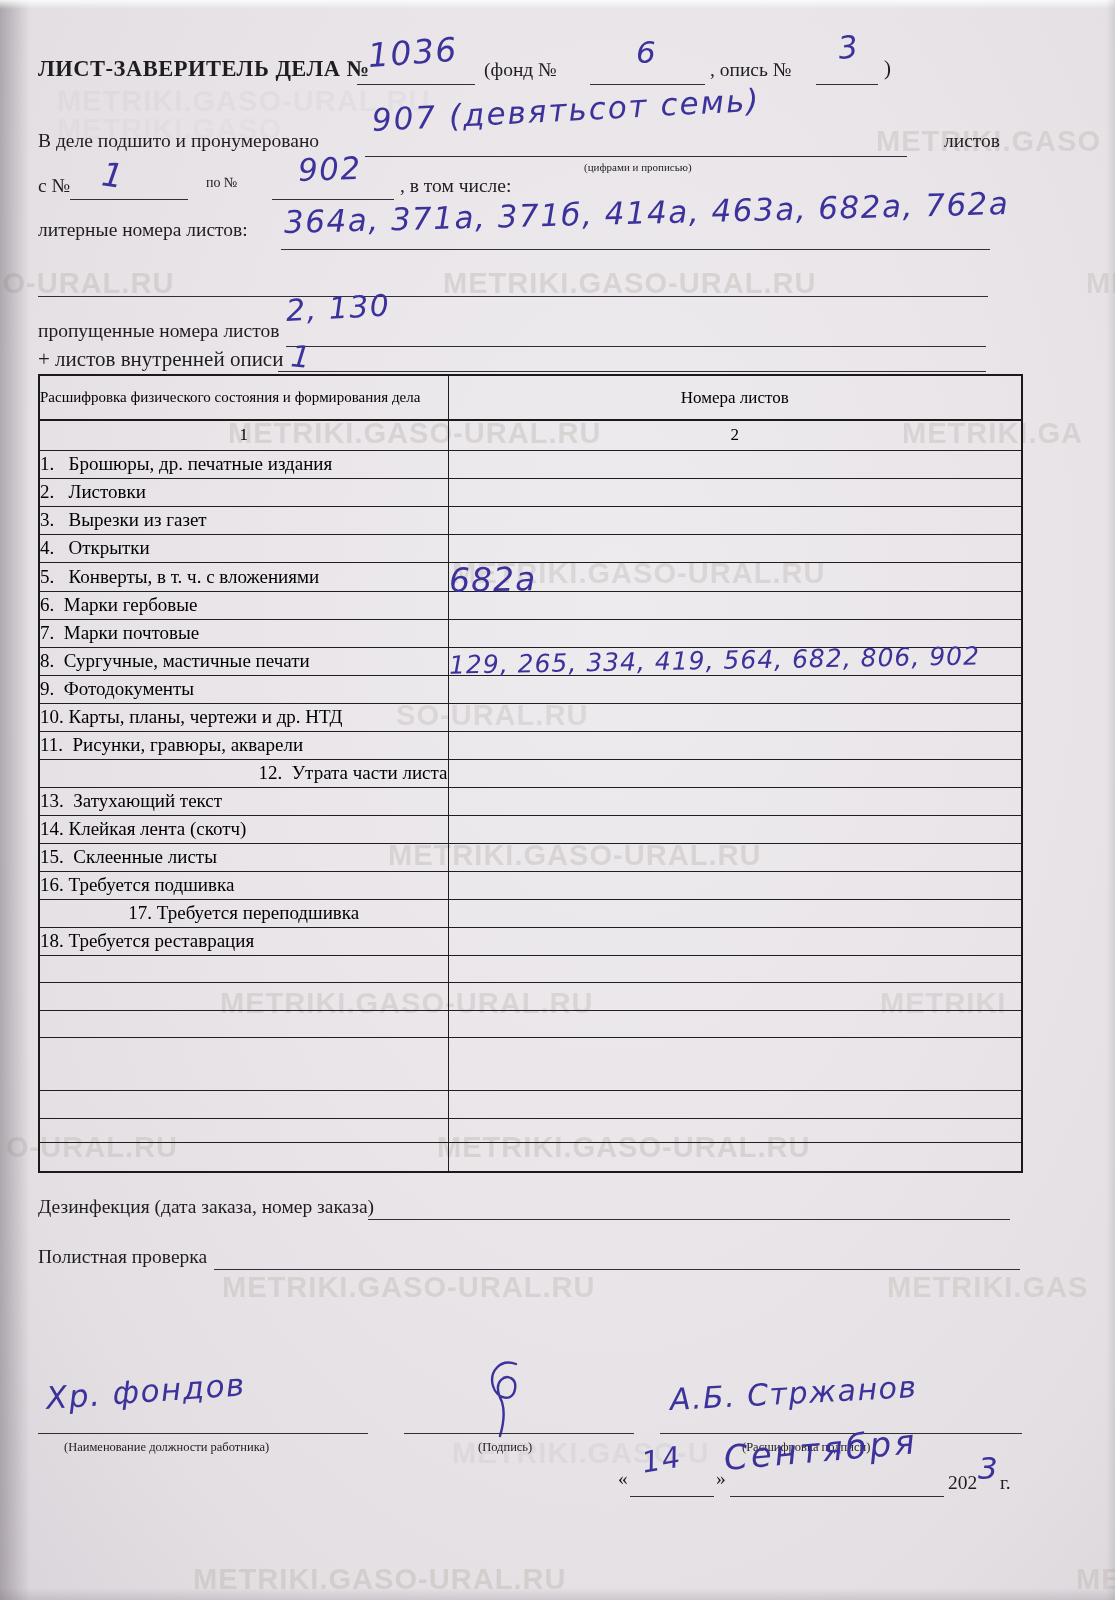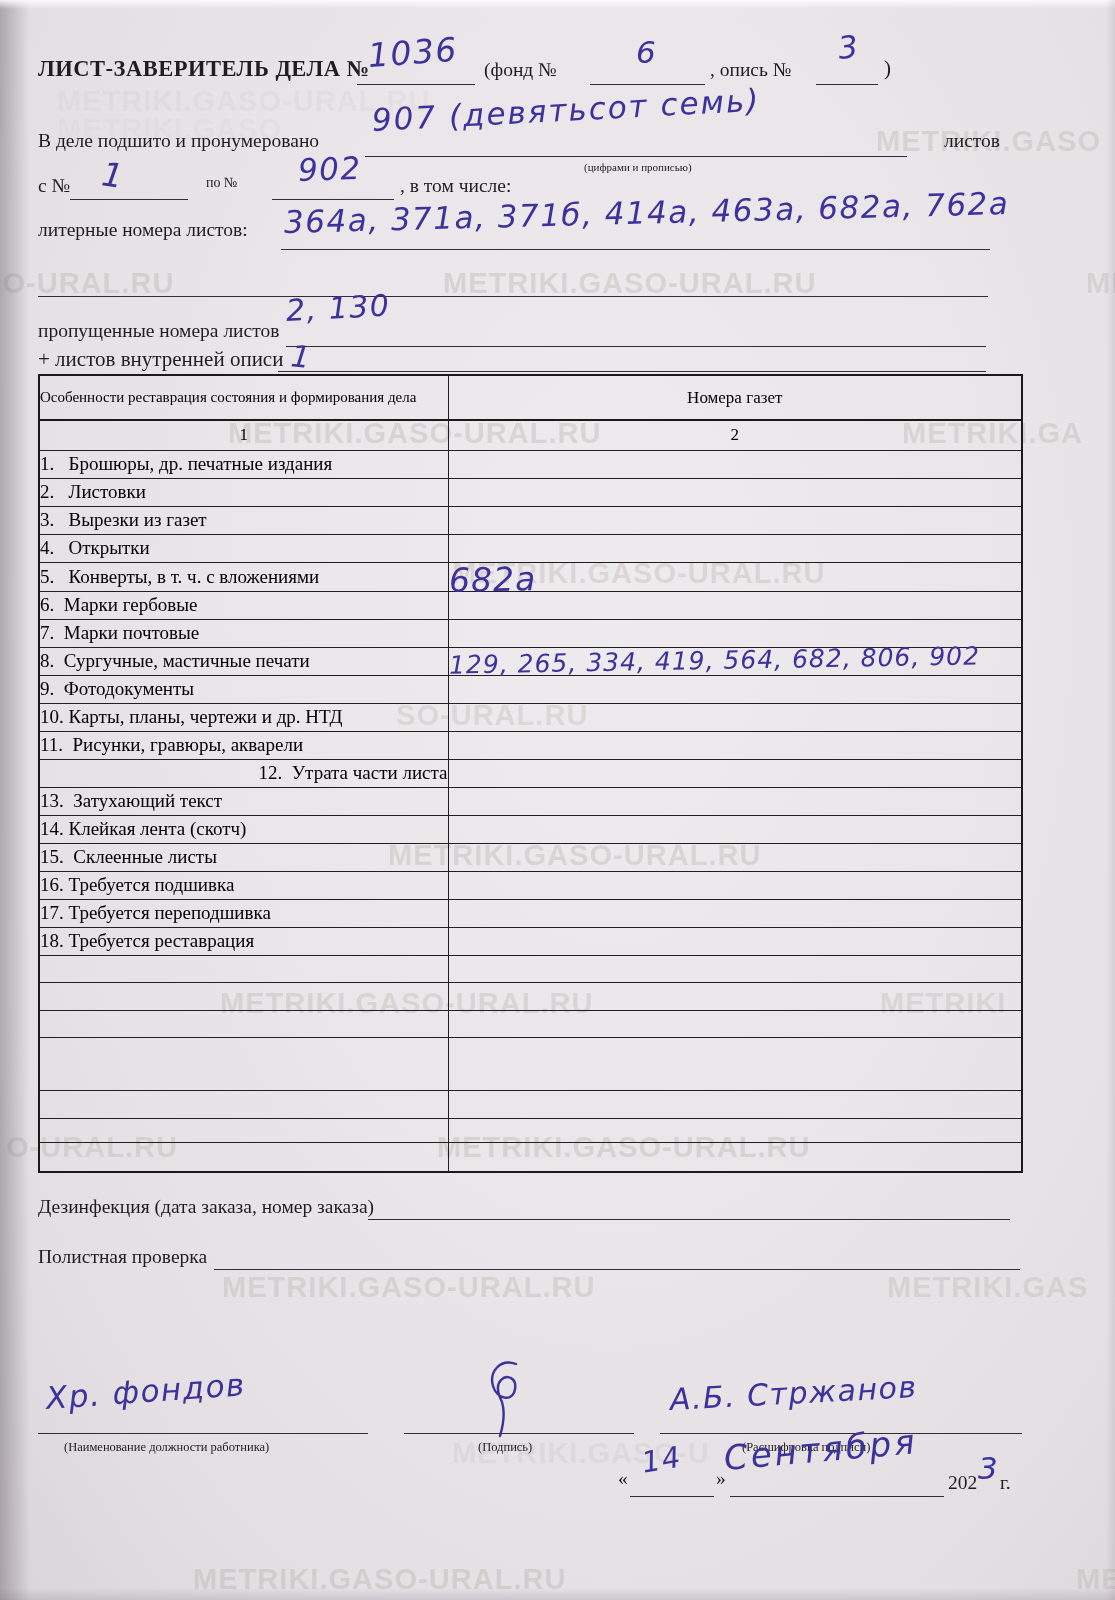--- a/index.html
+++ b/index.html
@@ -107,22 +107,22 @@
   <span class="hw" style="left:291px;top:338px;font-size:30px;transform:rotate(6deg);">1</span>
   <div class="ul" style="left:278px;top:371px;width:708px;"></div>
 
   <table id="form-table">
     <colgroup>
         <col style="width:409px">
         <col>
       </colgroup>
     <thead>
       <tr style="height:45px;">
-        <th class="h1">Особенности реставрация состояния и формирования дела</th>
-        <th class="h2">Номера газет</th>
+        <th class="h1">Расшифровка физического состояния и формирования дела</th>
+        <th class="h2">Номера листов</th>
       </tr>
       <tr style="height:30px;">
         <th class="idx">1</th>
         <th class="idx">2</th>
       </tr>
     </thead>
     <tbody id="rows-host">
         <tr style="height: 28px;">
           <td class="c1">1.   Брошюры, др. печатные издания</td>
           <td class="c2"></td>
@@ -180,21 +180,21 @@
           <td class="c2"></td>
         </tr>
         <tr style="height: 28px;">
           <td class="c1">15.  Склеенные листы</td>
           <td class="c2"></td>
         </tr>
         <tr style="height: 28px;">
           <td class="c1">16. Требуется подшивка</td>
           <td class="c2"></td>
         </tr>
-        <tr style="height: 28px;">
+        <tr style="height: 28px; text-align: center;">
           <td class="c1">17. Требуется переподшивка</td>
           <td class="c2"></td>
         </tr>
         <tr style="height: 28px;">
           <td class="c1">18. Требуется реставрация</td>
           <td class="c2"></td>
         </tr>
         <tr style="height: 27px;">
           <td class="c1"></td>
           <td class="c2"></td>

